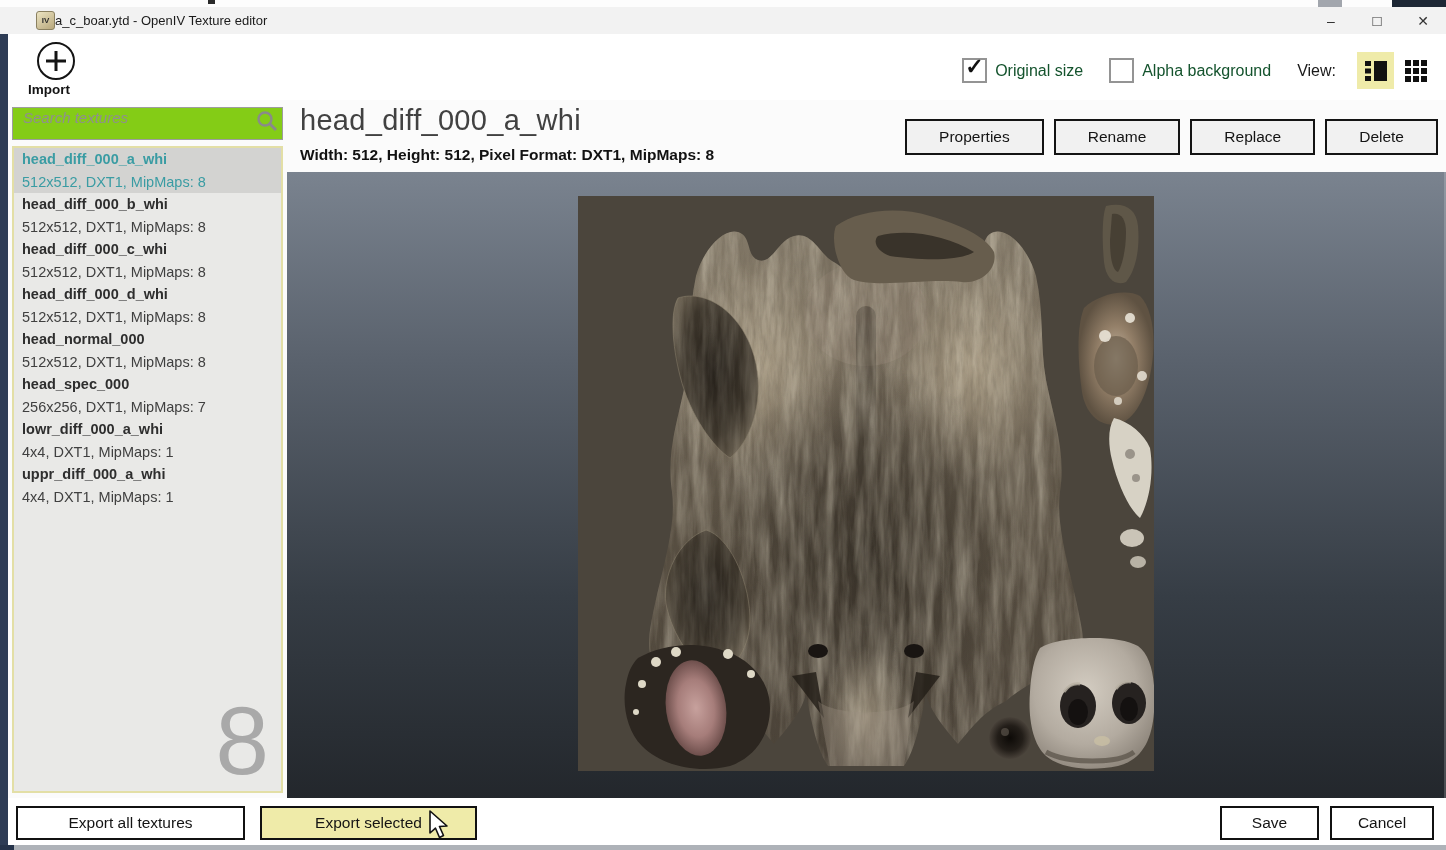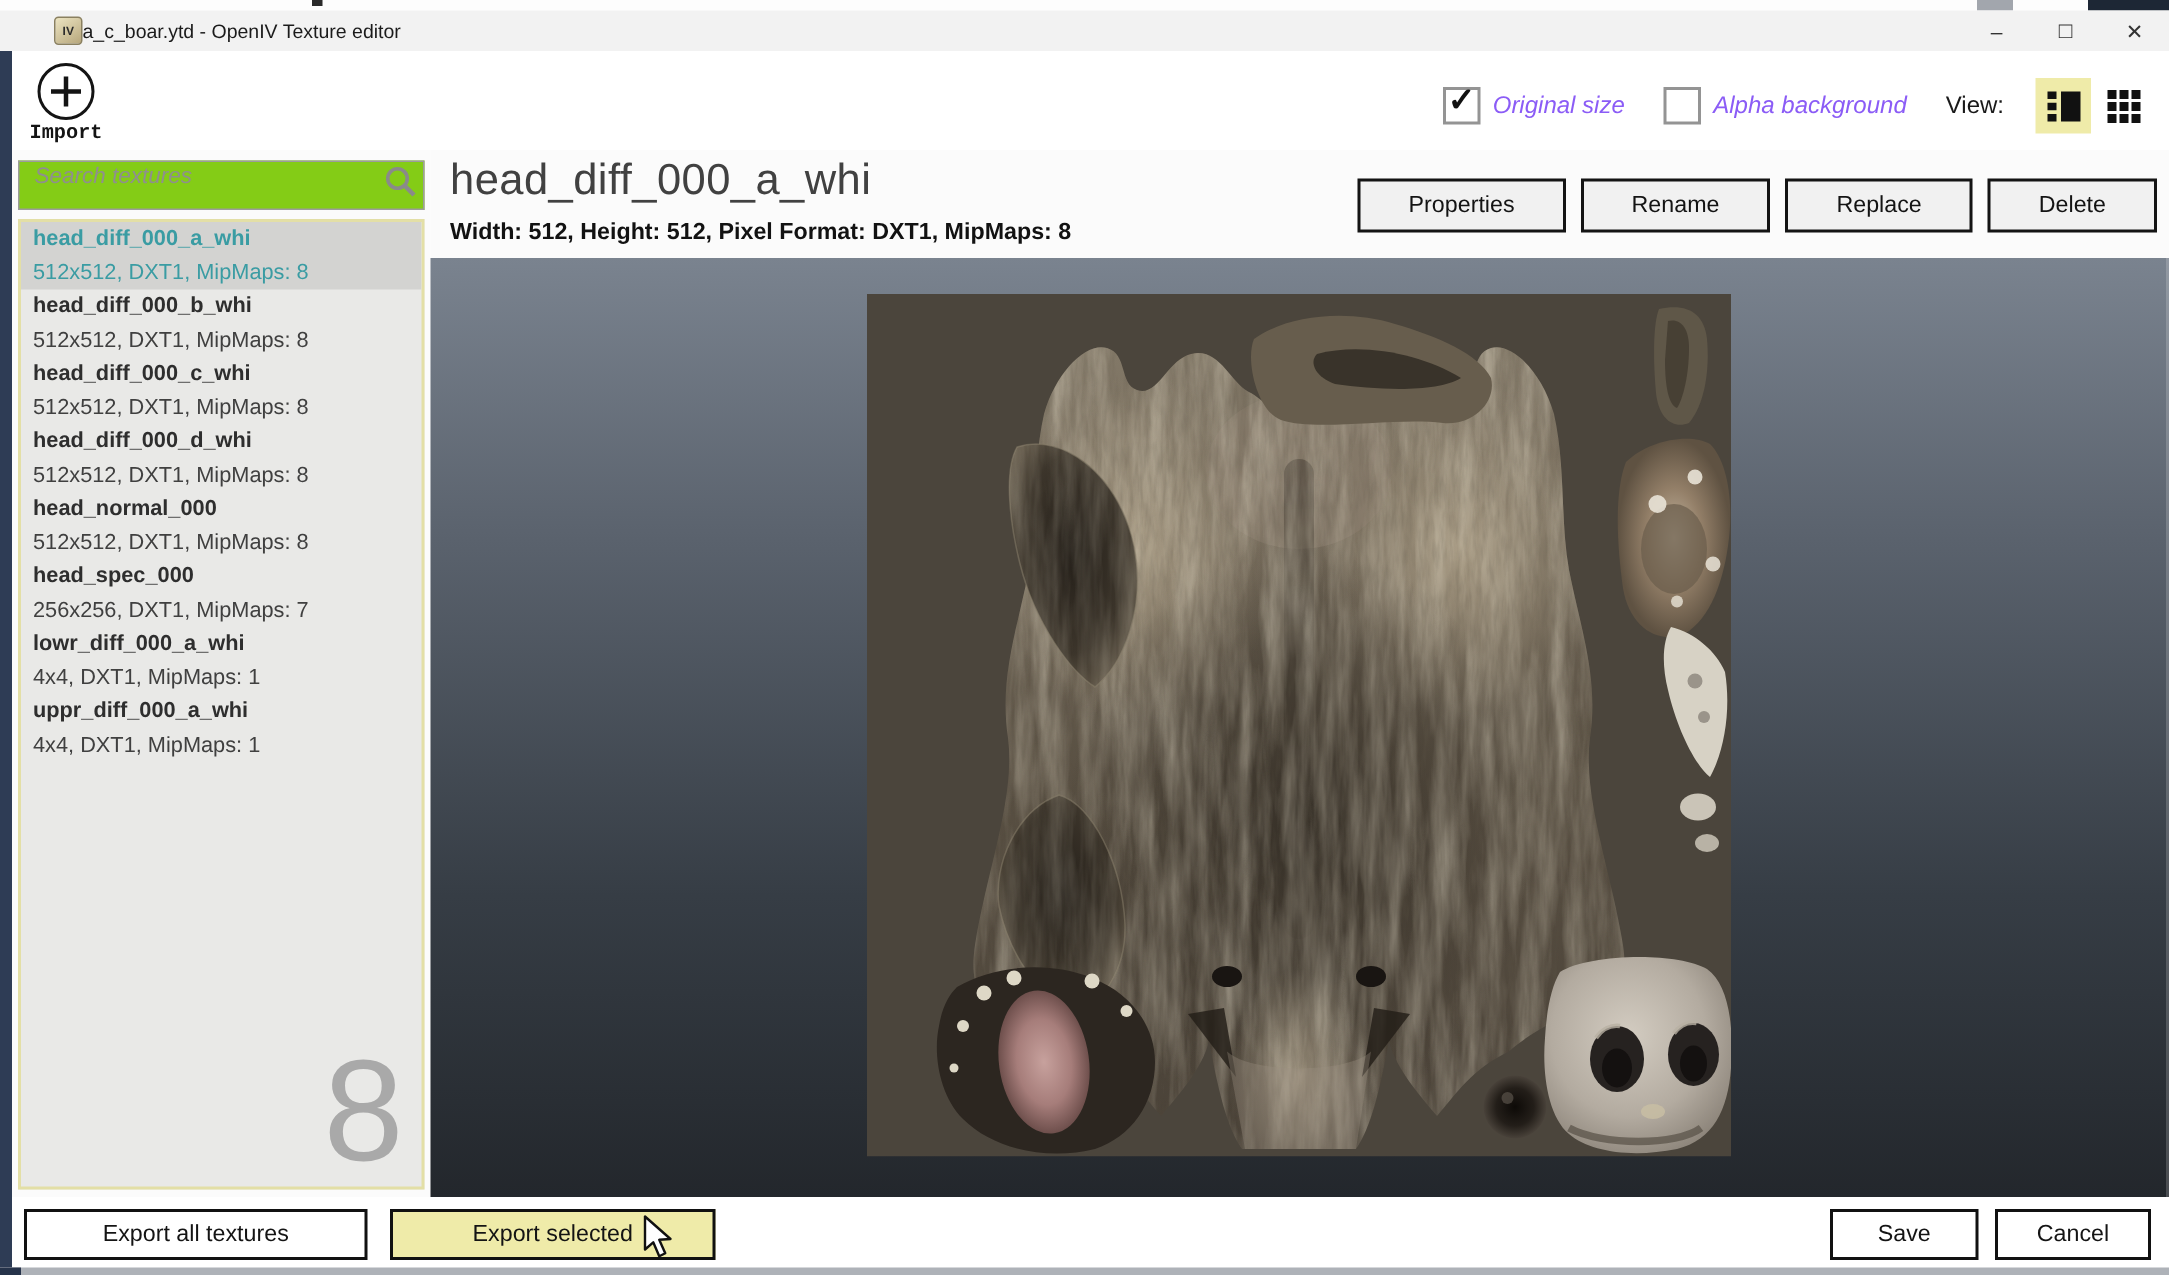--- a/index.html
+++ b/index.html
@@ -26,30 +26,30 @@
     color:#333;font-size:14px;cursor:default;}
   .win-btn.maxi{font-size:15px;}
 
   
   .frame-left{position:absolute;left:0;top:34px;width:8px;height:811px;background:#2e3c55;}
   .bottom-strip{position:absolute;left:0;top:845px;width:1446px;height:5px;background:#aeb2b8;}
   .bottom-strip .navy{position:absolute;left:0;top:0;width:14px;height:5px;background:#26334a;}
 
   
   .toolbar{position:absolute;left:8px;top:34px;width:1438px;height:66px;background:#ffffff;}
-  .import-btn{position:absolute;left:8px;top:8px;width:56px;text-align:center;cursor:default;font-family:Liberation Mono, monospace;}
+  .import-btn{position:absolute;left:20px;top:8px;width:56px;cursor:default;}
   .import-circle{width:34px;height:34px;margin:0 auto;border:2.5px solid #141414;border-radius:50%;position:relative;background:#fff;}
   .import-circle::before,.import-circle::after{content:"";position:absolute;background:#141414;}
   .import-circle::before{left:50%;top:7px;width:3px;height:20px;transform:translateX(-50%);}
   .import-circle::after{top:50%;left:7px;height:3px;width:20px;transform:translateY(-50%);}
   .import-label{font-size:13.5px;font-weight:bold;color:#141414;margin-top:2px;}
   .toolbar-right{position:absolute;right:12px;top:18px;display:flex;align-items:center;}
   .checkbox{width:21px;height:21px;background:#fff;border:2px solid #949494;position:relative;margin-right:8px;cursor:default;}
   .checkbox .check{position:absolute;left:1px;top:-6px;font-size:22px;font-weight:bold;color:#111;}
-  .cb-label{font-size:16px;color:#8b5cf6;margin-right:26px;font-style:italic;}
+  .cb-label{font-size:16px;color:#14532d;margin-right:26px;}
   .view-label{font-size:16px;color:#1a1a1a;margin-right:18px;}
   .view-btn{width:37px;height:37px;display:flex;align-items:center;justify-content:center;margin-left:3px;cursor:default;}
   .view-btn.active{background:#efeba9;}
 
   
   .sidebar{position:absolute;left:8px;top:100px;width:279px;height:698px;background:#fbfbfb;}
   .search-box{position:absolute;left:4px;top:7px;width:269px;height:31px;background:#84cc16;border:1px solid #9c9c9c;display:flex;align-items:flex-start;}
   .search-input{flex:1;border:none;outline:none;background:transparent;
     font-family:"Liberation Sans",sans-serif;font-size:15px;font-style:italic;color:#555;padding-left:10px;}
   .search-input::placeholder{color:#8f8f8f;font-style:italic;}

